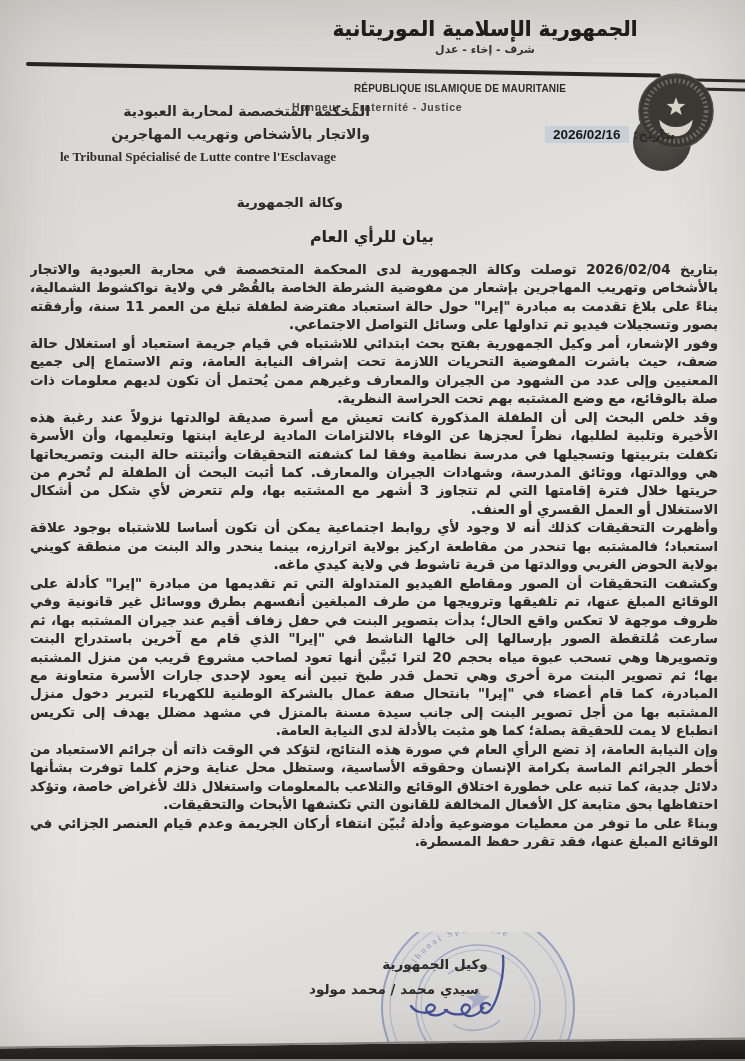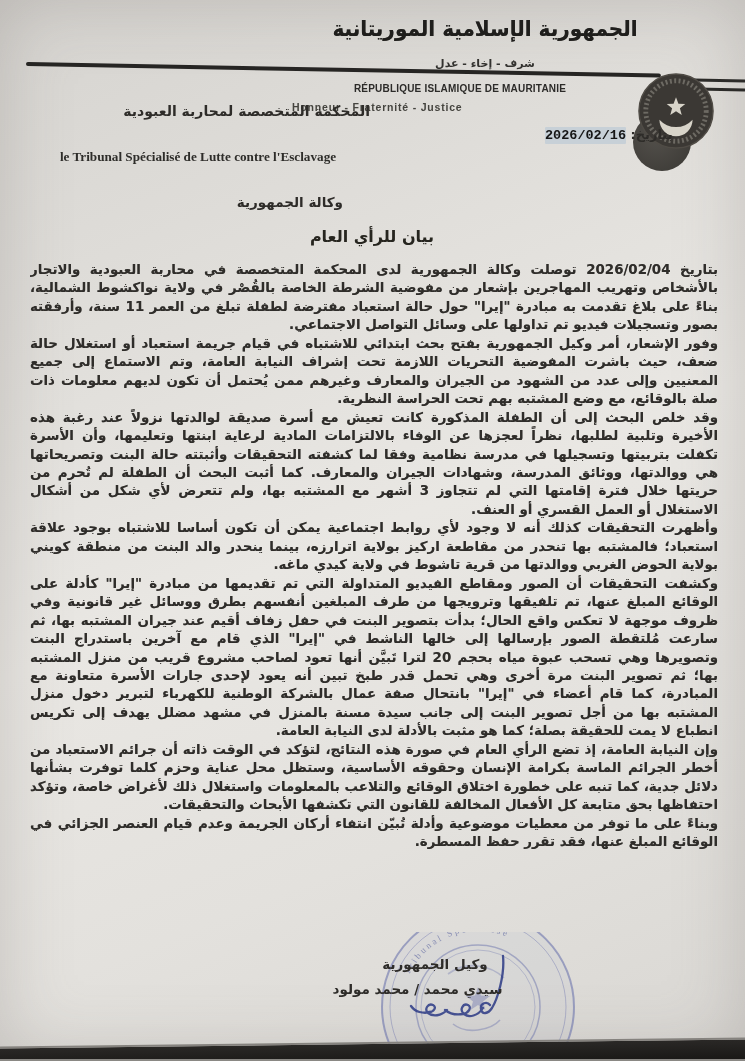--- a/index.html
+++ b/index.html
@@ -6,46 +6,46 @@
   body{background:#8a8884;font-family:"DejaVu Sans",sans-serif;}
   .photo{
     position:relative;width:745px;height:1059px;overflow:hidden;
     background:linear-gradient(158deg,#d6d4d0 0%,#dedcd8 22%,#e9e7e3 50%,#e3e1dd 74%,#d9d7d3 100%);
     box-shadow:inset 0 0 70px rgba(110,105,100,0.28);
   }
   .abs{position:absolute;}
   .ar{direction:rtl;font-family:"DejaVu Sans",sans-serif;color:#2e2c29;}
   .calligraphy{left:300px;top:16px;width:370px;text-align:center;}
   .calligraphy .big{font-size:20px;font-weight:700;color:#1f1e1c;letter-spacing:-0.5px;transform:scaleY(1.08);text-shadow:0 0 0.6px rgba(30,30,28,0.7);}
-  .calligraphy .motto{font-size:11px;font-weight:700;color:#33322f;margin-top:17px;}
+  .calligraphy .motto{font-size:11px;font-weight:700;color:#33322f;margin-top:3px;}
   .rule-main{left:26px;top:62px;width:635px;height:4px;background:#262523;transform:rotate(1.05deg);transform-origin:left center;border-radius:2px;}
   .rule-r1{left:694px;top:79px;width:51px;height:3px;background:#2b2a28;transform:rotate(1deg);}
   .rule-r2{left:697px;top:88px;width:48px;height:2.5px;background:#2b2a28;transform:rotate(1deg);}
   .republic{left:280px;top:83px;width:360px;text-align:center;font-family:"Liberation Sans",sans-serif;font-weight:700;font-size:10px;color:#2c2b29;letter-spacing:0.2px;}
   .motto-fr{left:292px;top:101px;width:360px;font-family:Liberation Sans, sans-serif;font-weight:700;font-size:10.5px;color:#45443f;letter-spacing:0.8px;}
   .court-ar{left:60px;top:100px;width:310px;text-align:right;font-size:14px;line-height:23px;font-weight:700;}
   .date-line{left:545px;top:127px;width:168px;text-align:left;font-size:13px;font-weight:700;}
-  .date-line .val{background:#c7d0d7;padding:1px 0;font-family:Liberation Mono, monospace;font-size:13.5px;color:#161616;border-radius:1px;}
+  .date-line .val{background:#c7d0d7;padding:1px 8px;font-family:Liberation Sans, sans-serif;font-size:13.5px;color:#161616;border-radius:1px;}
   .court-fr{left:22px;width:352px;text-align:center;font-family:"Liberation Serif",serif;font-weight:700;font-size:13.2px;color:#2e2d2a;}
   .fr1{top:149px;}
   .fr2{top:175px;}
   .office{left:168px;top:194px;width:175px;text-align:right;font-size:13.5px;font-weight:700;}
   .doc-title{left:272px;top:227px;width:200px;text-align:center;font-size:16px;font-weight:700;color:#26251f;}
   .body-text{
     left:30px;right:27px;top:261px;height:700px;overflow:hidden;
     direction:rtl;text-align:justify;
     font-size:13.4px;line-height:18.45px;font-weight:700;color:#2f2d2a;
     text-shadow:0 0 0.5px rgba(47,45,42,0.45);
   }
   .body-text p{margin:0;}
   .emblem{left:637px;top:72px;width:78px;height:78px;}
   .emblem2{left:633px;top:113px;width:58px;height:58px;border-radius:50%;
     background:radial-gradient(circle at 40% 40%,#4a4742,#2f2d29);opacity:0.94;}
   .sig-title{left:330px;top:956px;width:210px;text-align:center;font-size:13.5px;font-weight:700;}
-  .sig-name{left:300px;top:981px;width:235px;text-align:center;font-size:13.5px;font-weight:700;}
+  .sig-name{left:309px;top:981px;width:235px;text-align:left;font-size:13.5px;font-weight:700;}
   .stamp{left:358px;top:932px;}
   .ink{left:395px;top:948px;}
   .bottom-edge{left:-8px;top:1042px;width:762px;height:26px;
     background:linear-gradient(#2a2826,#141311);border-top:2px solid #85827e;
     transform:rotate(-0.7deg);}
 </style>
 </head>
 <body>
 
 <div class="photo">
@@ -68,20 +68,21 @@
       <polygon points="40,26 42.5,32.6 49.5,32.9 44,37.3 45.9,44.1 40,40.2 34.1,44.1 36,37.3 30.5,32.9 37.5,32.6" fill="#d8d4c9"></polygon>
       <path d="M 23 49 A 17 17 0 0 0 57 49 A 23 23 0 0 1 23 49 Z" fill="#d8d4c9"></path>
     </svg>
   </div>
 
   <div class="abs republic">RÉPUBLIQUE ISLAMIQUE DE MAURITANIE</div>
   <div class="abs motto-fr">Honneur - Fraternité - Justice</div>
 
   <div class="abs court-ar ar">
     <div>المحكمة المتخصصة لمحاربة العبودية</div>
+    <div>والاتجار بالأشخاص وتهريب المهاجرين</div>
   </div>
 
   <div class="abs date-line ar">
     <span>بتاريخ:</span>
     <span class="val">2026/02/16</span>
   </div>
 
   <div class="abs court-fr fr1">le Tribunal Spécialisé de Lutte contre l'Esclavage</div>
 
   <div class="abs office ar">وكالة الجمهورية</div>

